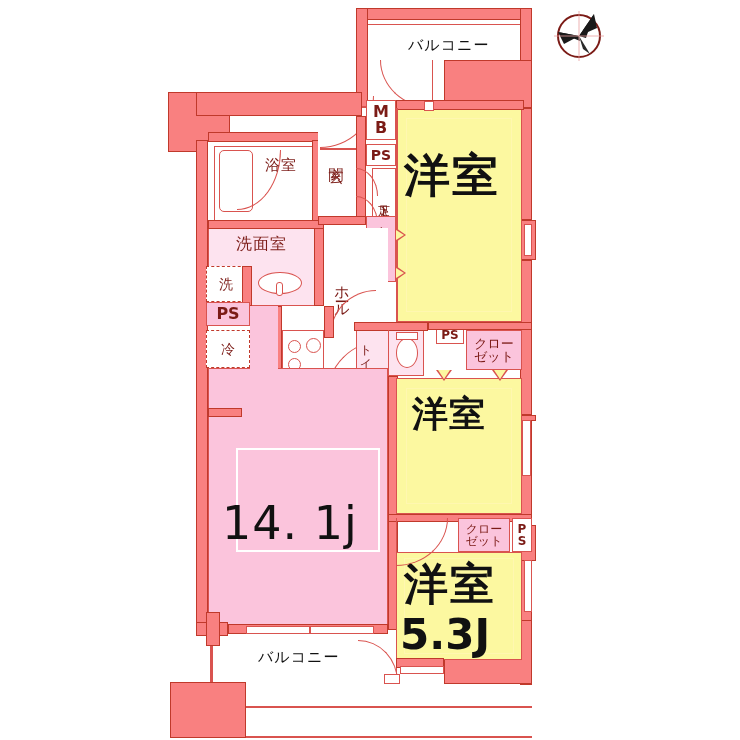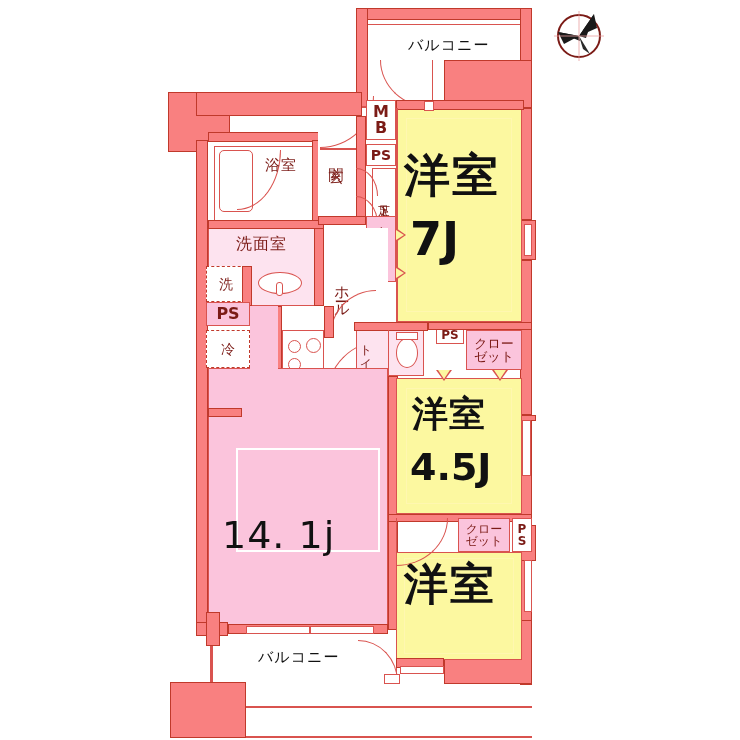--- a/index.html
+++ b/index.html
@@ -88,21 +88,20 @@
   <div class="wall" style="left:520px;top:220px;width:16px;height:40px;"></div>
   <div class="win" style="left:524px;top:224px;width:8px;height:32px;"></div>
   <div class="wall" style="left:520px;top:415px;width:16px;height:6px;"></div>
   <div class="win" style="left:522px;top:420px;width:9px;height:56px;"></div>
   <div class="wall" style="left:520px;top:525px;width:16px;height:36px;"></div>
   <div class="win" style="left:524px;top:560px;width:8px;height:52px;"></div>
 
   <div class="room yel" style="left:396px;top:108px;width:126px;height:214px;"></div>
   <div class="thin" style="left:406px;top:118px;width:106px;height:194px;border-color:#FFF7B0;"></div>
   <div class="lbl big" style="left:404px;top:152px;font-size:46px;letter-spacing:2px;">洋室</div>
-  <div class="lbl big" style="left:410px;top:216px;font-size:46px;">7J</div>
   <div class="wall" style="left:396px;top:100px;width:128px;height:10px;"></div>
   <div class="line" style="left:396px;top:108px;width:1.6px;height:214px;"></div>
   <div class="fix" style="left:424px;top:101px;width:10px;height:10px;"></div>
 
   <div class="room whtnb" style="left:208px;top:140px;width:116px;height:84px;"></div>
   <div class="thin" style="left:214px;top:146px;width:108px;height:78px;"></div>
   <div class="fix" style="left:219px;top:150px;width:34px;height:62px;border-radius:5px;"></div>
   <div class="q q-br" style="left:237px;top:150px;width:44px;height:60px;"></div>
   <div class="lbl lbl-red" style="left:265px;top:158px;font-size:15px;letter-spacing:1px;">浴室</div>
   <div class="wall" style="left:208px;top:132px;width:116px;height:10px;"></div>
@@ -163,53 +162,53 @@
   <div class="burner" style="left:288px;top:340px;width:11px;height:11px;"></div>
   <div class="burner" style="left:306px;top:338px;width:13px;height:13px;"></div>
   <div class="burner" style="left:288px;top:358px;width:11px;height:11px;"></div>
   <div class="fix" style="left:284px;top:384px;width:36px;height:50px;border-radius:4px;"></div>
   <div class="wall" style="left:274px;top:306px;width:8px;height:106px;"></div>
   <div class="wall" style="left:276px;top:404px;width:48px;height:9px;"></div>
 
   <div class="room pnk" style="left:208px;top:368px;width:180px;height:262px;"></div>
   <div class="room pnk" style="left:250px;top:306px;width:28px;height:70px;border:none;"></div>
   <div class="thin" style="left:236px;top:448px;width:144px;height:104px;border-color:#FFFFFF;border-width:2px;"></div>
-  <div class="lbl" style="left:222px;top:516px;font-size:38px;letter-spacing:1px;">14. 1j</div>
+  <div class="lbl" style="left:222px;top:500px;font-size:46px;letter-spacing:1px;">14. 1j</div>
   <div class="wall" style="left:208px;top:408px;width:34px;height:9px;"></div>
   <div class="wall" style="left:388px;top:376px;width:10px;height:254px;"></div>
 
   <div class="box white" style="left:436px;top:326px;width:28px;height:18px;font-size:12px;font-weight:bold;">PS</div>
   <div class="box" style="left:466px;top:330px;width:56px;height:40px;font-size:13px;flex-direction:column;">
     <span>クロー</span>
     <span>ゼット</span>
   </div>
   <div class="wall" style="left:428px;top:322px;width:104px;height:8px;"></div>
 
   <div class="room yel" style="left:396px;top:378px;width:126px;height:136px;"></div>
   <div class="thin" style="left:406px;top:388px;width:106px;height:116px;border-color:#FFF7B0;"></div>
   <div class="lbl big" style="left:412px;top:396px;font-size:36px;letter-spacing:1px;">洋室</div>
-  <div class="lbl big" style="left:410px;top:448px;font-size:38px;">4.5J</div>
   <div class="tri-d" style="left:436px;top:370px;"></div>
   <div class="tri-d" style="left:492px;top:370px;"></div>
 
   <div class="wall" style="left:388px;top:514px;width:144px;height:8px;"></div>
   <div class="box" style="left:458px;top:518px;width:52px;height:34px;font-size:12px;flex-direction:column;">
     <span>クロー</span>
     <span>ゼット</span>
   </div>
   <div class="box white" style="left:512px;top:518px;width:20px;height:34px;font-size:12px;font-weight:bold;line-height:1.0;flex-direction:column;">
     <span style="white-space:pre-line;">P
 S</span>
   </div>
   <div class="tri-d" style="left:466px;top:552px;"></div>
   <div class="tri-d" style="left:500px;top:552px;"></div>
 
   <div class="room yel" style="left:396px;top:552px;width:126px;height:108px;"></div>
   <div class="thin" style="left:404px;top:558px;width:110px;height:96px;border-color:#FFF7B0;"></div>
   <div class="lbl big" style="left:404px;top:562px;font-size:44px;letter-spacing:2px;">洋室</div>
+  <div class="lbl big" style="left:400px;top:614px;font-size:42px;">5.3J</div>
   <div class="q q-br" style="left:396px;top:518px;width:52px;height:48px;"></div>
   <div class="line" style="left:396px;top:518px;width:1.4px;height:48px;"></div>
 
   <div class="wall" style="left:196px;top:622px;width:32px;height:14px;"></div>
   <div class="wall" style="left:206px;top:612px;width:14px;height:34px;"></div>
   <div class="wall" style="left:228px;top:624px;width:160px;height:10px;"></div>
   <div class="line" style="left:210px;top:646px;width:3px;height:38px;"></div>
   <div class="wall" style="left:170px;top:682px;width:76px;height:56px;"></div>
   <div class="line" style="left:246px;top:706px;width:286px;height:1.6px;"></div>
   <div class="line" style="left:246px;top:736px;width:286px;height:1.6px;"></div>

